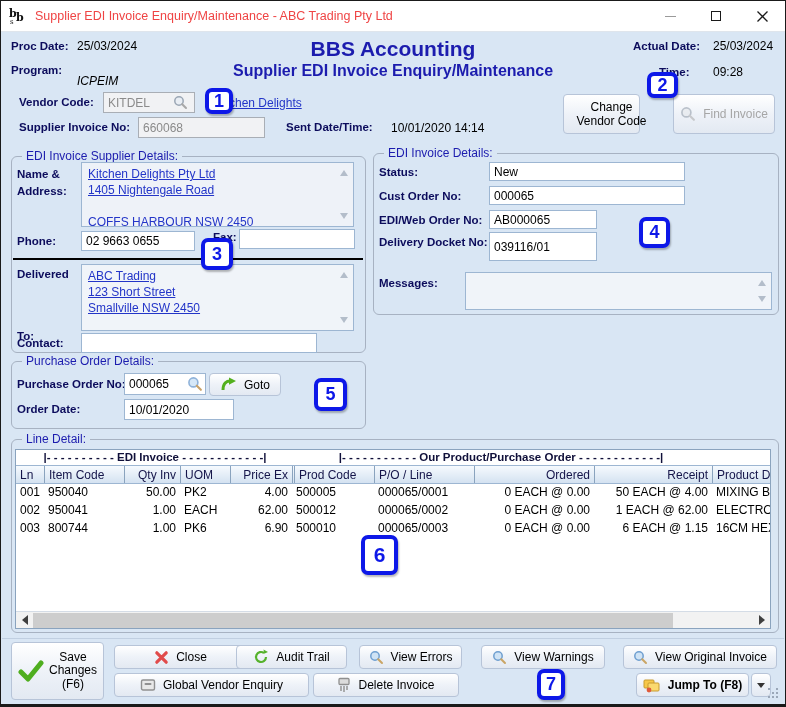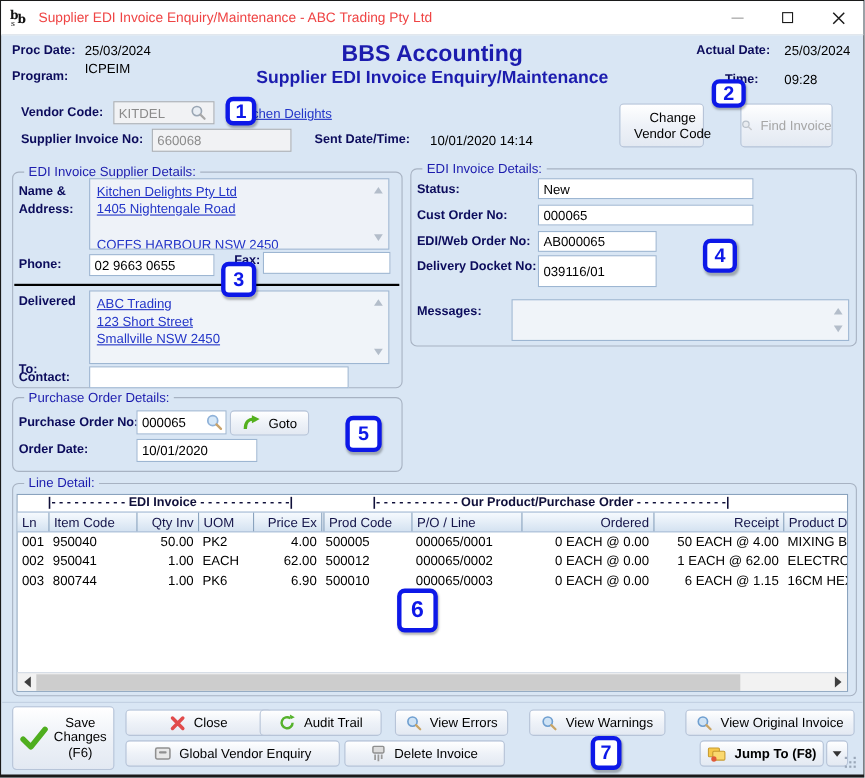--- a/index.html
+++ b/index.html
@@ -108,21 +108,21 @@
         <svg width="13" height="13" viewBox="0 0 13 13">
           <path d="M1.5 1.5 L11.5 11.5 M11.5 1.5 L1.5 11.5" stroke="#1a1a1a" stroke-width="1.3"></path>
         </svg>
       </div>
     </div>
   </div>
 
   <span class="lbl" style="left:10px;top:39px;">Proc Date:</span>
   <span class="val" style="left:76px;top:38px;">25/03/2024</span>
   <span class="lbl" style="left:10px;top:63px;">Program:</span>
-  <span class="val" style="left:76px;top:54px;">ICPEIM</span>
+  <span class="val" style="left:76px;top:73px;font-style:italic;">ICPEIM</span>
   <div class="h1" style="top:36px;">BBS Accounting</div>
   <div class="h2" style="top:61px;">Supplier EDI Invoice Enquiry/Maintenance</div>
   <span class="lbl" style="left:632px;top:39px;">Actual Date:</span>
   <span class="val" style="left:712px;top:38px;">25/03/2024</span>
   <span class="lbl" style="left:658px;top:65px;">Time:</span>
   <span class="val" style="left:712px;top:64px;">09:28</span>
 
   <span class="lbl" style="left:18px;top:95px;">Vendor Code:</span>
   <input class="inputf dis" style="left: 102px; top: 91px; width: 92px; height: 21px;" readonly="" value="KITDEL">
   <svg class="abs" style="left:172px;top:94px;" width="15" height="15" viewBox="0 0 15 15">
@@ -134,21 +134,21 @@
   <div class="btn" style="left:562px;top:93px;width:77px;height:40px;gap:20px;">
     <svg width="22" height="20" viewBox="0 0 22 20">
       <rect x="1" y="3" width="16" height="13" rx="2" fill="#f8cf57" stroke="#caa22e"></rect>
       <line x1="4" y1="7" x2="13" y2="7" stroke="#fff" stroke-width="1.4"></line>
       <line x1="4" y1="10" x2="13" y2="10" stroke="#fff" stroke-width="1.4"></line>
       <path d="M10 14 L16.5 6.5 L20 9 L13.5 16.5 L9.5 17.5 Z" fill="#cfd8e4" stroke="#7d8aa0" stroke-width="1"></path>
     </svg>
     <span class="two"><span>Change</span><br>
     <span>Vendor Code</span></span>
   </div>
-  <div class="btn dis" style="left:672px;top:93px;width:84px;height:40px;">
+  <div class="btn dis" style="left:672px;top:93px;width:102px;height:40px;">
     <svg width="16" height="16" viewBox="0 0 15 15" opacity="0.55">
       <circle cx="6" cy="6" r="4.2" fill="#e4e7ea" stroke="#8d98a5" stroke-width="1.6"></circle>
       <line x1="9.2" y1="9.2" x2="13" y2="13" stroke="#a9a9a9" stroke-width="2" stroke-linecap="round"></line>
     </svg>
     <span>Find Invoice</span>
   </div>
 
   <span class="lbl" style="left:18px;top:120px;">Supplier Invoice No:</span>
   <input class="inputf dis" style="left: 137px; top: 116px; width: 127px; height: 21px;" readonly="" value="660068">
   <span class="lbl" style="left:285px;top:120px;">Sent Date/Time:</span>

